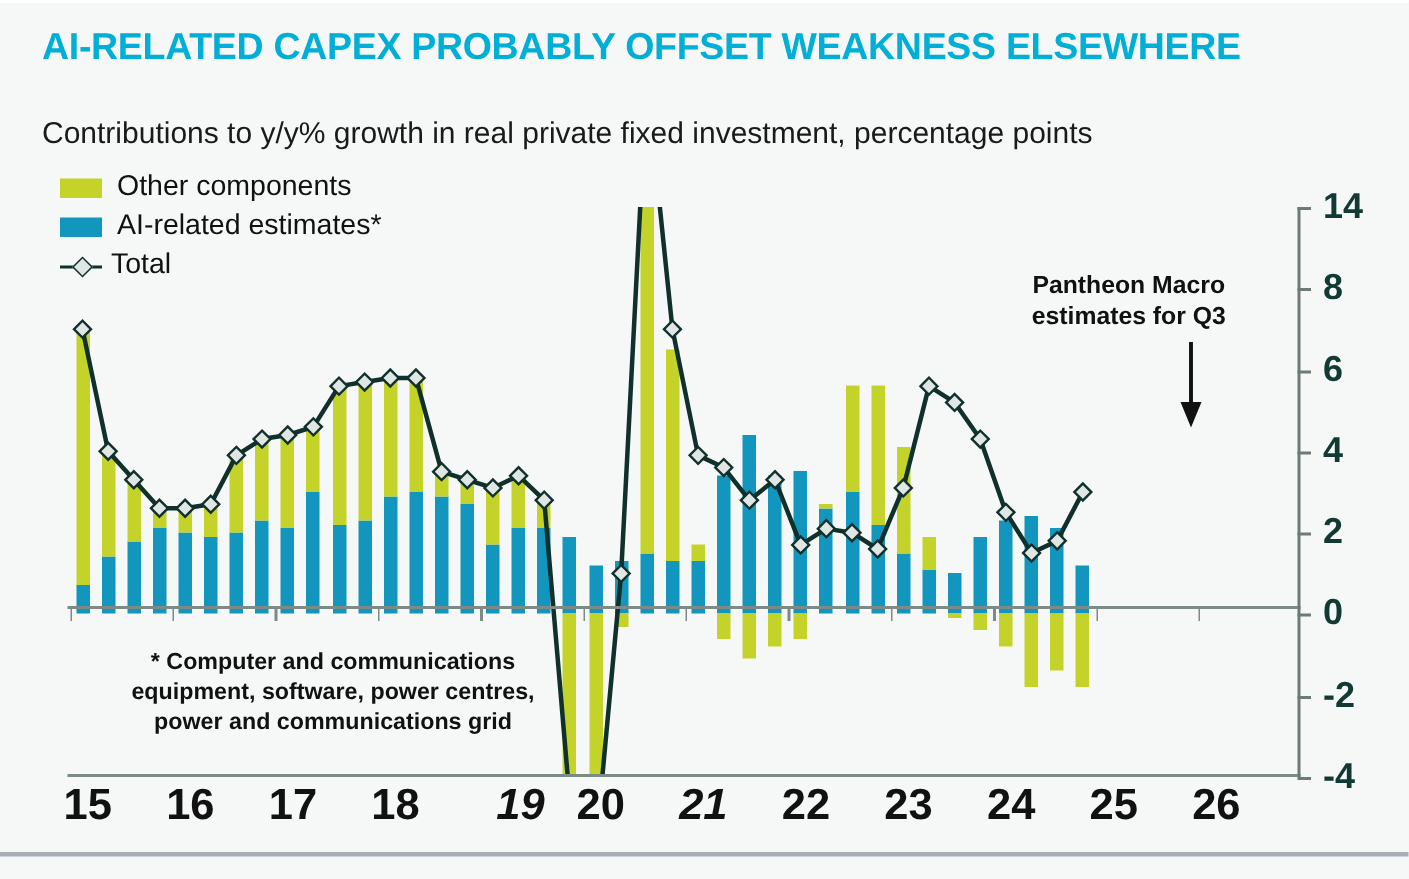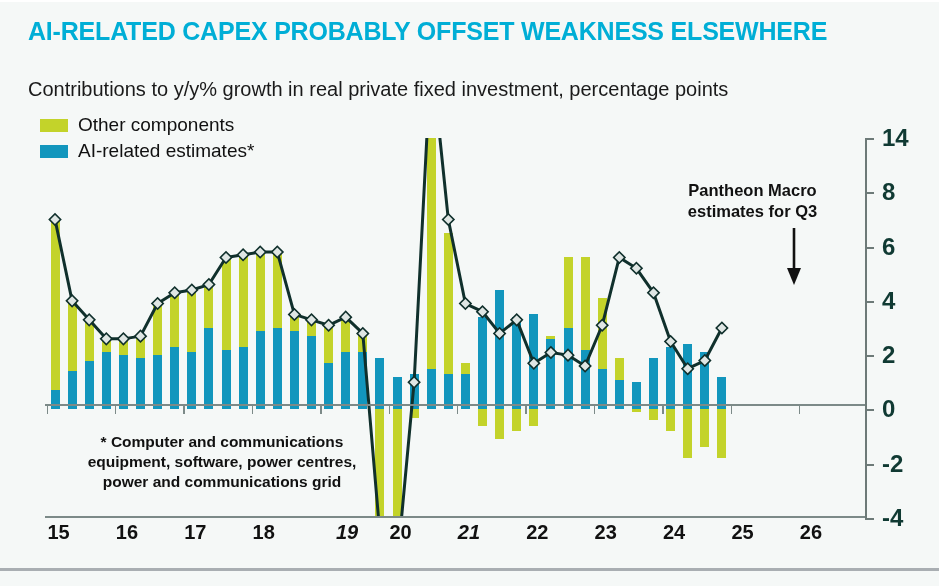--- a/index.html
+++ b/index.html
@@ -54,21 +54,21 @@
   #zeroline{
     position:absolute;left:45px;top:404px;width:822px;height:1.6px;
     background:#7c8a88;
   }
   #xaxis{
     position:absolute;left:45px;top:516px;width:822px;height:1.8px;
     background:#7c8a88;
   }
   .xtick{position:absolute;top:404px;width:1.6px;height:10px;background:#7c8a88;}
   .xlab{
-    position:absolute;top:521px;font-size:20px;font-weight:bold;
+    position:absolute;top:521px;font-size:29px;font-weight:bold;
     color:#111;transform:translateX(-50%);
   }
 
   #totalline{position:absolute;left:45px;top:138px;width:820px;height:380px;overflow:hidden;pointer-events:none;}
 
   .note{position:absolute;font-size:15.5px;color:#111;line-height:1.28;font-weight:bold;}
   #footnote{left:72px;top:432px;text-align:center;width:300px;}
   #covidnote{left:470px;top:460px;text-align:center;width:160px;}
   #pmnote{left:665px;top:180px;text-align:center;width:175px;font-size:16.5px;}
   #arrow{position:absolute;left:786px;top:228px;}
@@ -87,20 +87,27 @@
   <div class="subtitle">Contributions to y/y% growth in real private fixed investment, percentage points</div>
 
   <div class="legend">
     <div class="lg-row">
       <span class="swatch" style="background:#c3d32a"></span>
       <span class="lg-label">Other components</span>
     </div>
     <div class="lg-row">
       <span class="swatch" style="background:#1296bd"></span>
       <span class="lg-label">AI-related estimates*</span>
+    </div>
+    <div class="lg-row">
+      <span class="line-swatch">
+        <span class="ln"></span>
+          <span class="dm"></span>
+      </span>
+      <span class="lg-label">Total</span>
     </div>
   </div>
 
   <div id="plot">
     <div id="bars">
         <div class="bar" style="left: 5.5px; top: 252.429px; height: 19px; background: rgb(18, 150, 189);"></div>
         <div class="bar" style="left: 5.5px; top: 81.4286px; height: 171px; background: rgb(195, 211, 42);"></div>
         <div class="bar" style="left: 22.6px; top: 233.429px; height: 38px; background: rgb(18, 150, 189);"></div>
         <div class="bar" style="left: 22.6px; top: 162.857px; height: 70.5714px; background: rgb(195, 211, 42);"></div>
         <div class="bar" style="left: 39.7px; top: 222.571px; height: 48.8571px; background: rgb(18, 150, 189);"></div>

